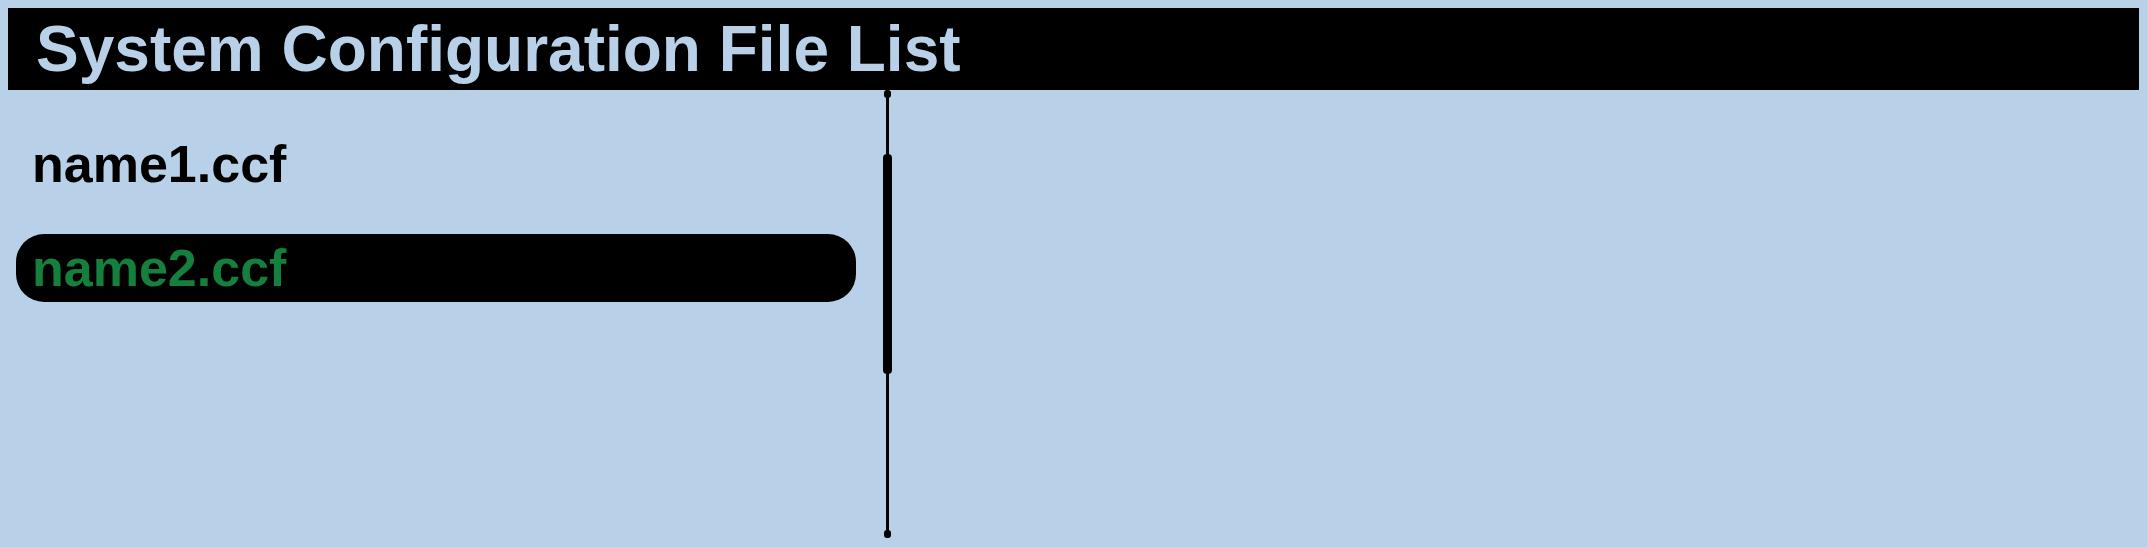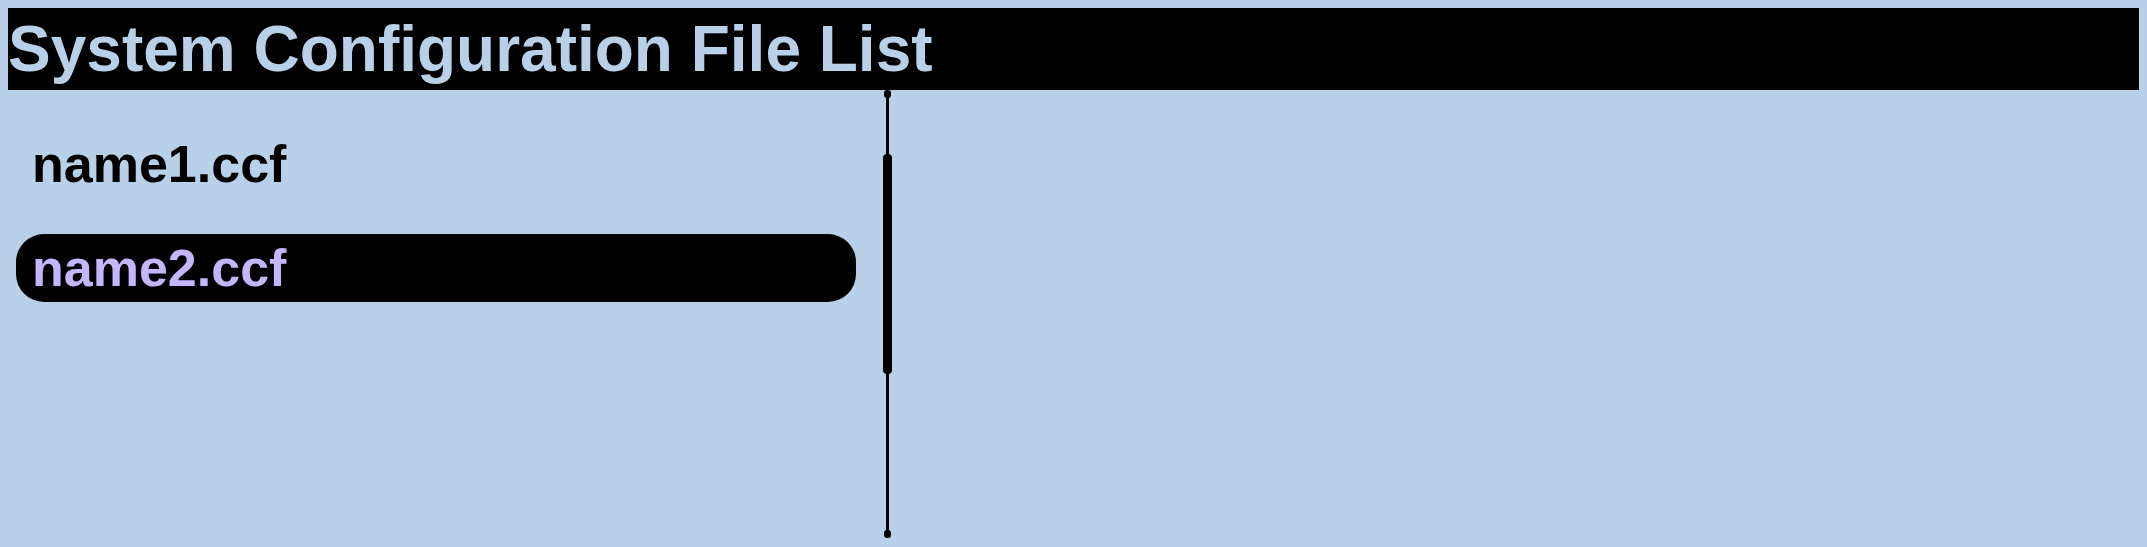--- a/index.html
+++ b/index.html
@@ -13,21 +13,21 @@
       background-color: #b8d1e8;
       font-family: Arial, Helvetica, sans-serif;
       padding: 8px;
       overflow: hidden;
     }
     .title-bar {
       background-color: #000;
       color: #b8d1e8;
       font-size: 64px;
       font-weight: bold;
-      padding: 4px 0;
+      padding: 4px 28px;
       width: 100%;
     }
     .content-area {
       display: flex;
       margin-top: 4px;
       height: 440px;
     }
     .file-list {
       width: 875px;
       padding: 4px 8px;
@@ -39,21 +39,21 @@
       padding: 4px 16px;
       margin-bottom: 4px;
       border-radius: 28px;
       cursor: pointer;
       display: inline-block;
       width: 840px;
       margin-top: 32px;
     }
     .file-item.selected {
       background-color: #000;
-      color: #c4b5fd;
+      color: #15803d;
     }
     .scrollbar-divider {
       position: relative;
       width: 10px;
       height: 100%;
     }
     .scrollbar-track {
       position: absolute;
       left: 3px;
       top: 0;

